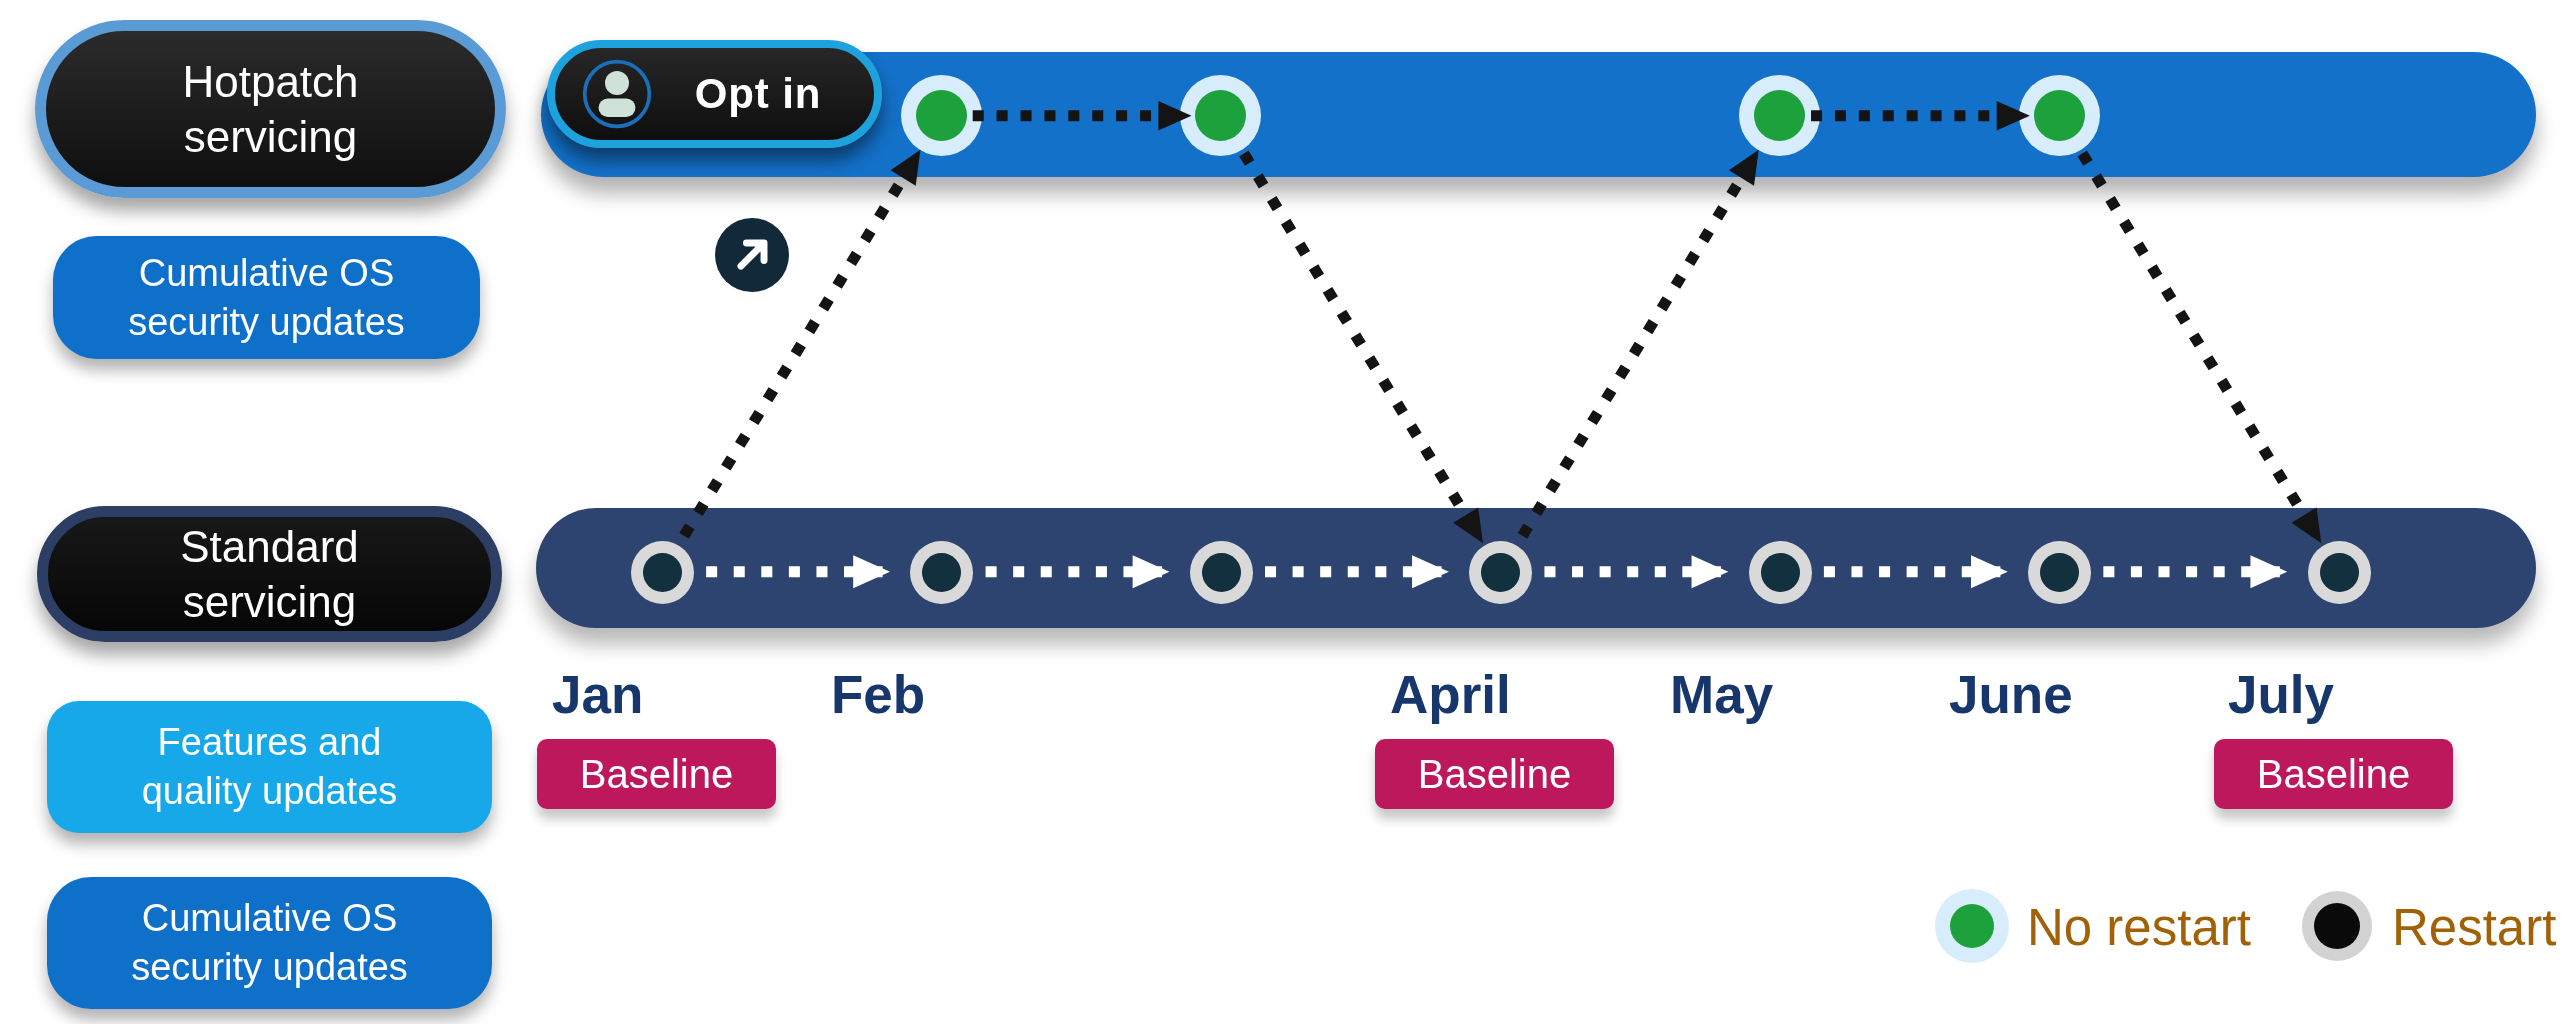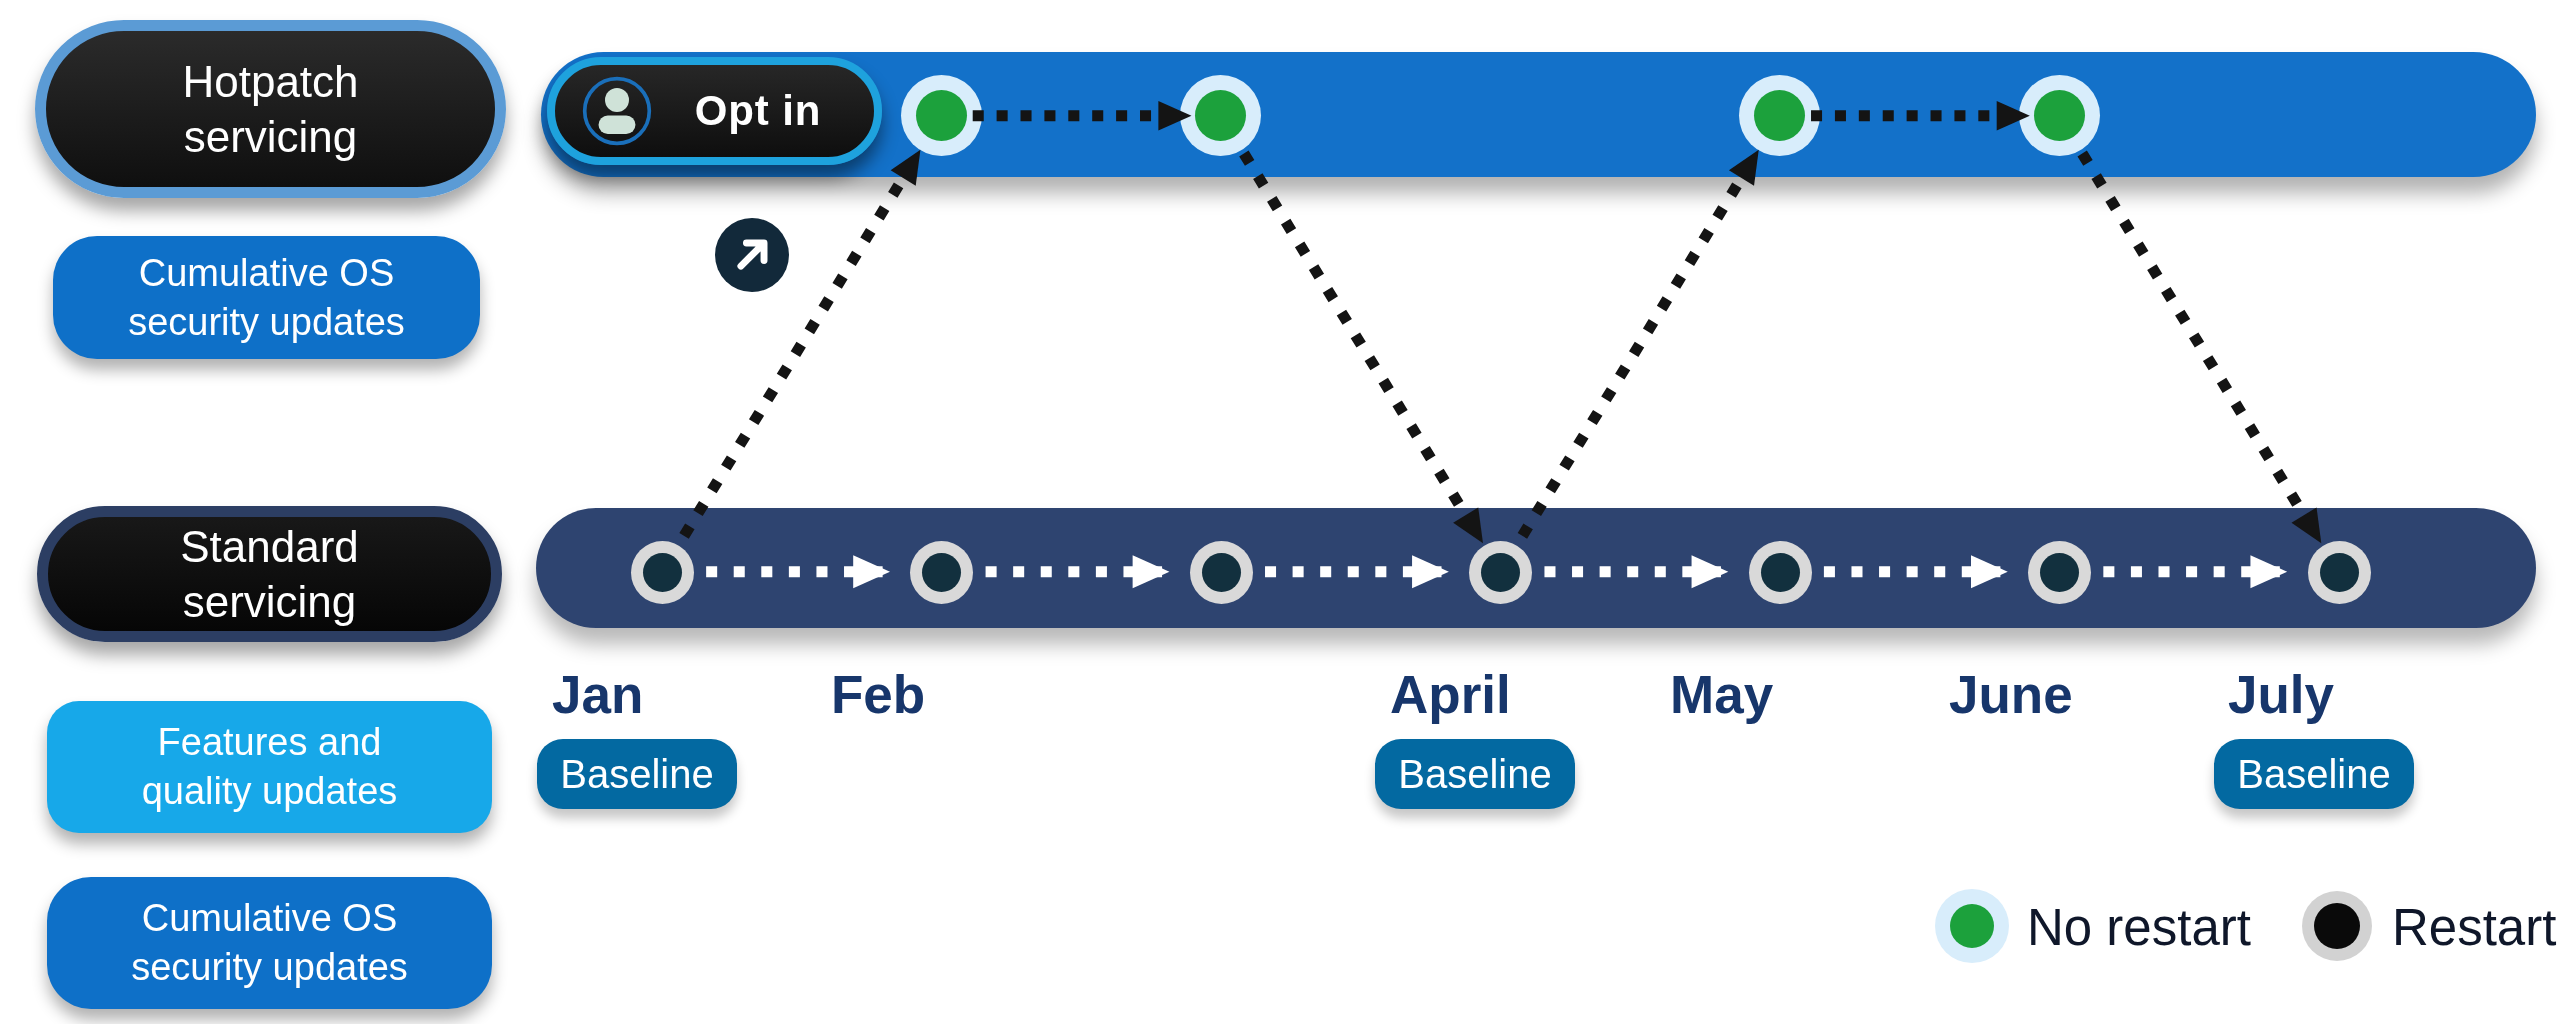--- a/index.html
+++ b/index.html
@@ -24,52 +24,52 @@
   .pill-cum1{left:53px;top:236px;width:427px;height:123px;}
   .pill-feat{left:47px;top:701px;width:445px;height:132px;}
   .pill-cum2{left:47px;top:877px;width:445px;height:132px;}
   
   .bar{position:absolute;}
   .bar-top{left:541px;top:52px;width:1995px;height:125px;border-radius:63px;
         background:#1371c9;box-shadow:0 16.5px 20px rgba(0,0,0,.30);}
   .bar-bottom{left:536px;top:508px;width:2000px;height:120px;border-radius:60px;
         background:#2e4470;box-shadow:0 16.5px 20px rgba(0,0,0,.28);}
   
-  .optin{position:absolute;left:547px;top:57px;width:335px;height:108px;box-sizing:border-box;
+  .optin{position:absolute;left:547px;top:40px;width:335px;height:108px;box-sizing:border-box;
         border:8.3px solid #1ea2dd;border-radius:55px;background:linear-gradient(180deg,#272727,#0e0e0e);
         box-shadow:0 13px 16.5px rgba(0,0,0,.45);display:flex;align-items:center;gap:26px;
         padding-left:26px;cursor:pointer;}
   .optin-label{color:#fff;font-size:42px;font-weight:600;letter-spacing:0.9px;flex:1;text-align:center;
         padding-right:37px;}
   
   .arrow-badge{position:absolute;left:715px;top:218px;width:74px;height:74px;border-radius:50%;
         background:#12293a;display:flex;align-items:center;justify-content:center;}
   
   .dot{position:absolute;border-radius:50%;display:flex;align-items:center;justify-content:center;}
   .dot .core{border-radius:50%;}
   .dot-top{width:81px;height:81px;top:75px;background:#d8edfb;}
   .dot-top .core{width:51px;height:51px;background:#1ca13c;}
   .dot-bottom{width:63px;height:63px;top:541px;background:#d9d9d9;}
   .dot-bottom .core{width:39px;height:39px;background:#12303e;}
   
   .overlay{position:absolute;left:0;top:0;pointer-events:none;}
   
   .month{position:absolute;top:664px;width:221px;font-size:53px;font-weight:700;
         color:#17366b;}
-  .baseline{position:absolute;top:739px;width:200px;height:70px;border-radius:26px;background:#0369a1;
+  .baseline{position:absolute;top:739px;width:239px;height:70px;border-radius:10px;background:#be185d;
         color:#fff;font-size:40px;display:flex;align-items:center;justify-content:center;
         box-shadow:0 9.2px 11px rgba(0,0,0,.22);}
   
   .legend-dot{position:absolute;border-radius:50%;display:flex;align-items:center;justify-content:center;}
   .legend-dot .core{border-radius:50%;}
   .legend-no-restart{left:1935px;top:889px;width:74px;height:74px;background:#d8edfb;}
   .legend-no-restart .core{width:44px;height:44px;background:#1ca13c;}
   .legend-restart{left:2302px;top:891px;width:70px;height:70px;background:#d2d2d2;}
   .legend-restart .core{width:46px;height:46px;background:#0a0a0a;}
-  .legend-label{position:absolute;top:898px;font-size:51px;color:#0f172a;}
+  .legend-label{position:absolute;top:898px;font-size:51px;color:#a16207;}
   .legend-label-no-restart{left:2027px;}
   .legend-label-restart{left:2392px;}
 </style>
 </head>
 <body>
 
 <div class="canvas">
 
   <div class="pill pill-hotpatch">
     <span>Hotpatch

